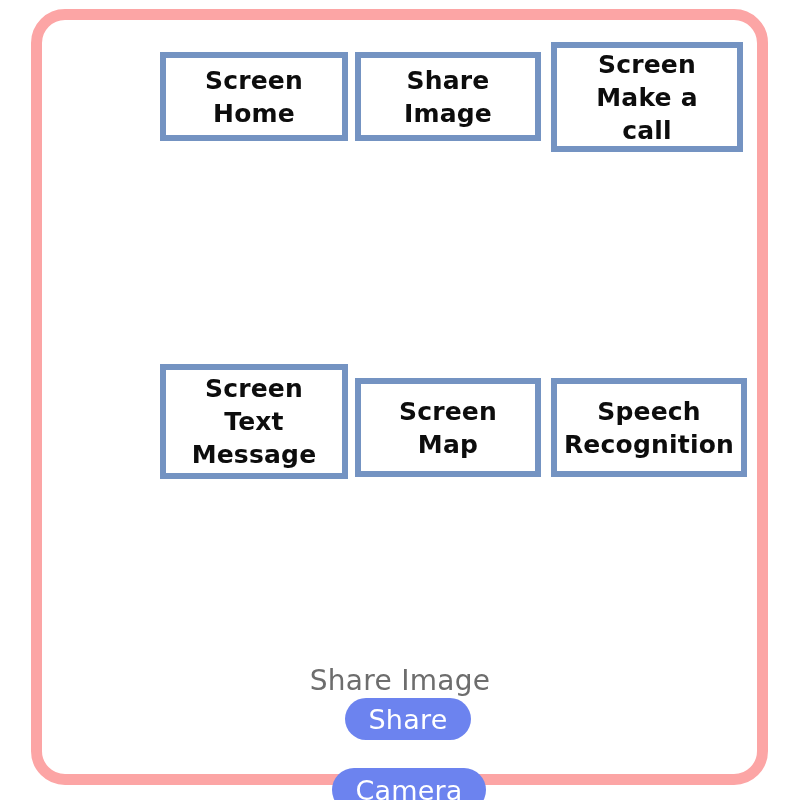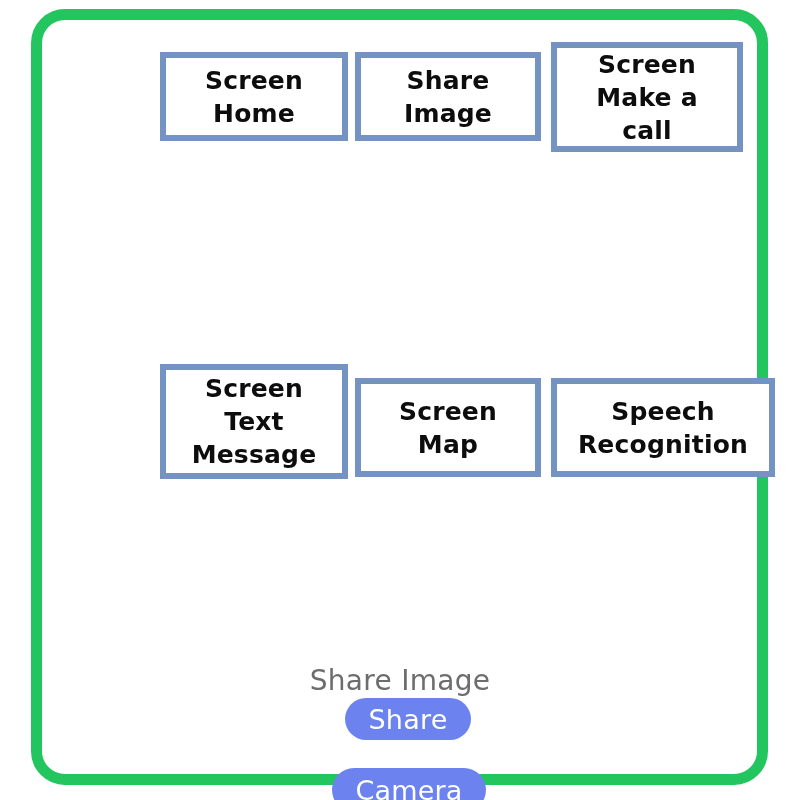--- a/index.html
+++ b/index.html
@@ -25,21 +25,21 @@
   }
 
   
   #device-frame {
     position: absolute;
     left: 31px;
     top: 9px;
     width: 737px;
     height: 776px;
     box-sizing: border-box;
-    border: 11px solid #22c55e;
+    border: 11px solid #fca5a5;
     border-radius: 34px;
     background: #ffffff;
   }
 
   
   .flow-box {
     position: absolute;
     box-sizing: border-box;
     background: #ffffff;
     border: 6px solid #7493c2;
@@ -59,21 +59,21 @@
   }
 
   
   #box-screen-home      { left: 118px; top: 32px;  width: 188px; height: 89px;  z-index: 3; }
   #box-share-image      { left: 313px; top: 32px;  width: 186px; height: 89px;  z-index: 2; }
   #box-make-a-call      { left: 509px; top: 22px;  width: 192px; height: 110px; z-index: 4; }
 
   
   #box-text-message     { left: 118px; top: 344px; width: 188px; height: 115px; z-index: 4; }
   #box-screen-map       { left: 313px; top: 358px; width: 186px; height: 99px;  z-index: 3; }
-  #box-speech-recog     { left: 509px; top: 358px; width: 224px; height: 99px;  z-index: 2; }
+  #box-speech-recog     { left: 509px; top: 358px; width: 196px; height: 99px;  z-index: 2; }
 
   
   #box-speech-recog { overflow: hidden; }
   #box-speech-recog .flow-label {
     white-space: pre;
     min-width: 215px;
   }
 
   
   #share-sheet {

